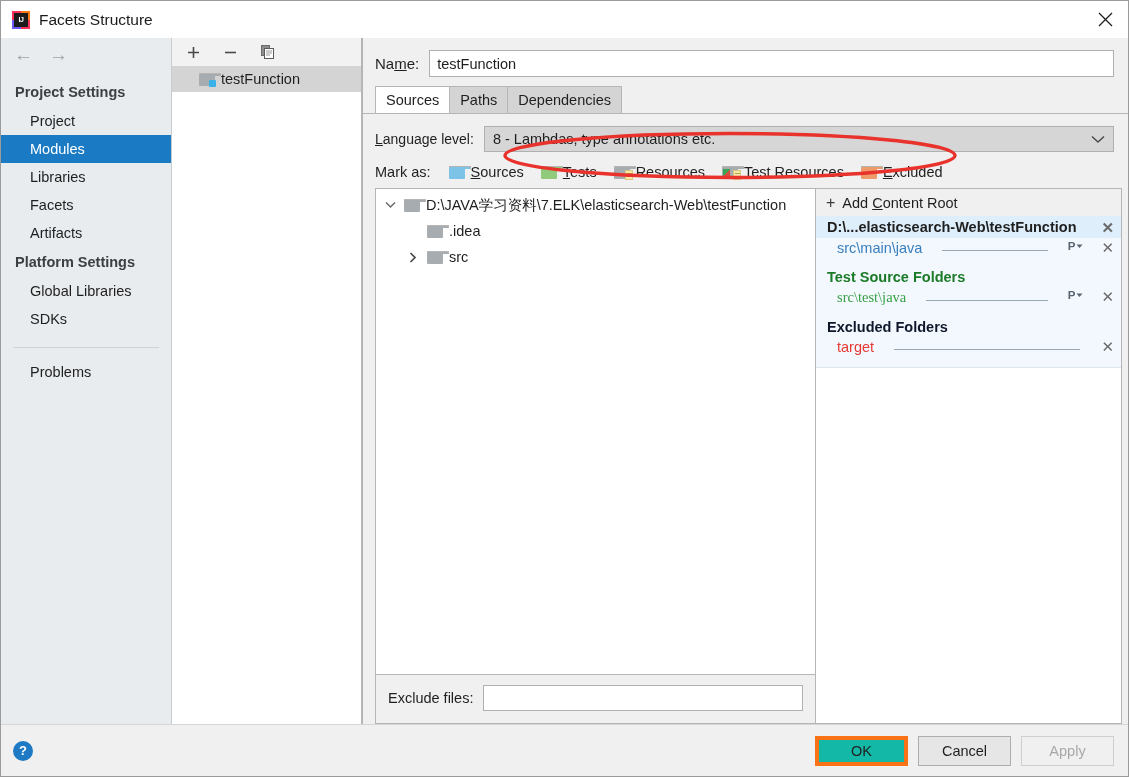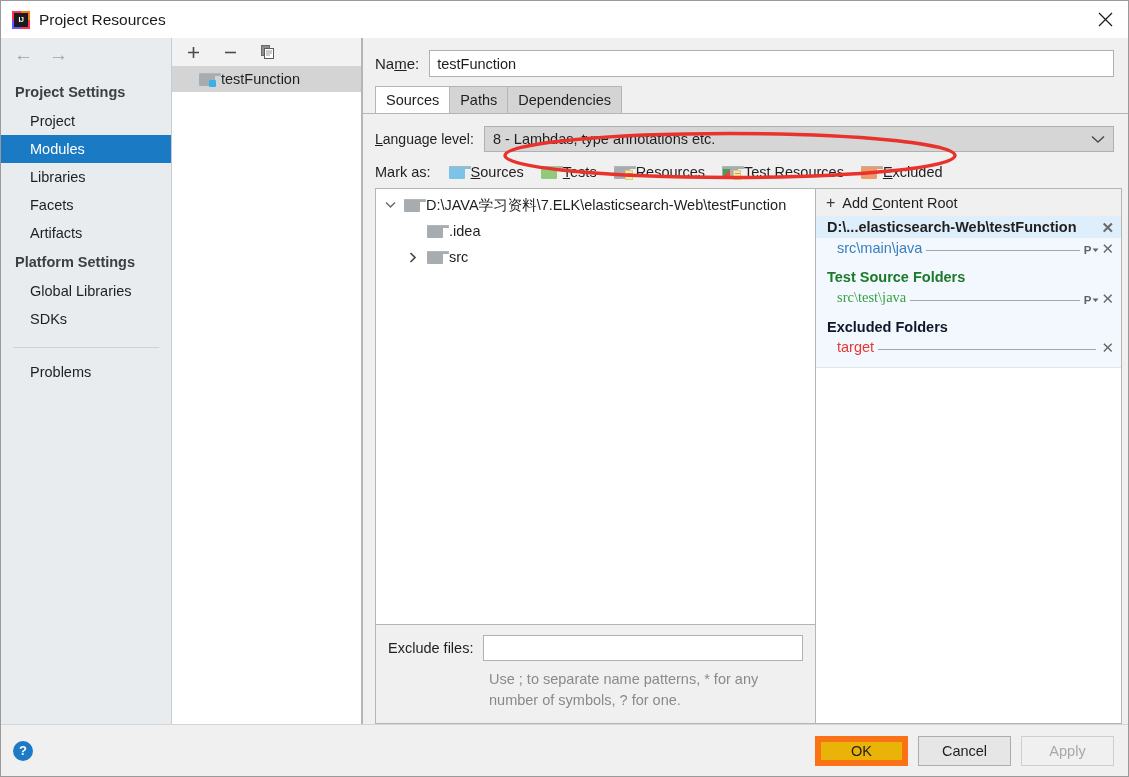--- a/index.html
+++ b/index.html
@@ -402,23 +402,23 @@
   }
   .grp-title {
     font-weight: bold;
     font-size: 14.5px;
     padding: 11px 0 2px 11px;
   }
   .grp-title.src { color: #1a5fa8; }
   .grp-title.test { color: #1a7a28; }
   .grp-title.excl { color: #0f172a; }
   .grp-row {
-    display: flex; align-items: flex-end;
+    display: flex; align-items: flex-start;
     padding: 2px 6px 2px 21px;
-    gap: 1px;
+    gap: 17px;
     font-size: 14.5px;
   }
   .grp-row .val { flex: 0 0 auto; white-space:nowrap; }
   .grp-row .rule {
     flex: 1 1 auto;
     height: 1px;
     background: #9aa8b4;
     margin: 0 3px;
     align-self: flex-end;
     margin-bottom: 5px;
@@ -457,22 +457,22 @@
     width: 93px; height: 30px;
     display: flex; align-items: center; justify-content: center;
     font-size: 14.5px;
     background: #e6e6e6;
     border: 1px solid #adadad;
     cursor: default;
     color: #1f1f1f;
     font-family: "Liberation Sans", sans-serif;
   }
   .btn.default {
-    background: #eab308;
-    border: 6px solid #f97316;
+    background: #14b8a6;
+    border: 4px solid #f97316;
     margin-left: 48px;
   }
   .btn.disabled { color: #a8a8a8; border-color:#cfcfcf; background:#f0f0f0; }
 
   
   .annot {
     position: absolute;
     pointer-events: none;
     left: 501px; top: 130px;
     width: 456px; height: 49px;
@@ -484,21 +484,21 @@
 <div id="app">
 
   <div class="titlebar">
     <div class="ij-logo">
       <div class="q1"></div>
         <div class="q2"></div>
         <div class="q3"></div>
         <div class="q4"></div>
       <div class="ijbox">IJ</div>
     </div>
-    <div class="title-text">Project Resources</div>
+    <div class="title-text">Facets Structure</div>
     <div class="close-btn">
       <svg width="15" height="15" viewBox="0 0 15 15">
         <path d="M1 1 L14 14 M14 1 L1 14" stroke="#1f1f1f" stroke-width="1.3" fill="none"></path>
       </svg>
     </div>
   </div>
 
   <div class="body">
 
     <div class="leftnav">
@@ -661,24 +661,20 @@
                   </span>
                 <span>src</span>
               </div>
             </div>
 
             <div class="excl-panel">
               <div class="excl-row">
                 <span class="excl-label">Exclude files:</span>
                 <input class="excl-input" type="text" value="" style="">
               </div>
-              <div class="excl-hint">
-                <span>Use ; to separate name patterns, * for any</span>
-                <span>number of symbols, ? for one.</span>
-              </div>
             </div>
           </div>
 
           <div class="roots">
             <div class="roots-toolbar">
               <span class="plus">+</span>
               <span>Add <u>C</u>ontent Root</span>
             </div>
             <div class="roots-body">
               <div class="root-header">

